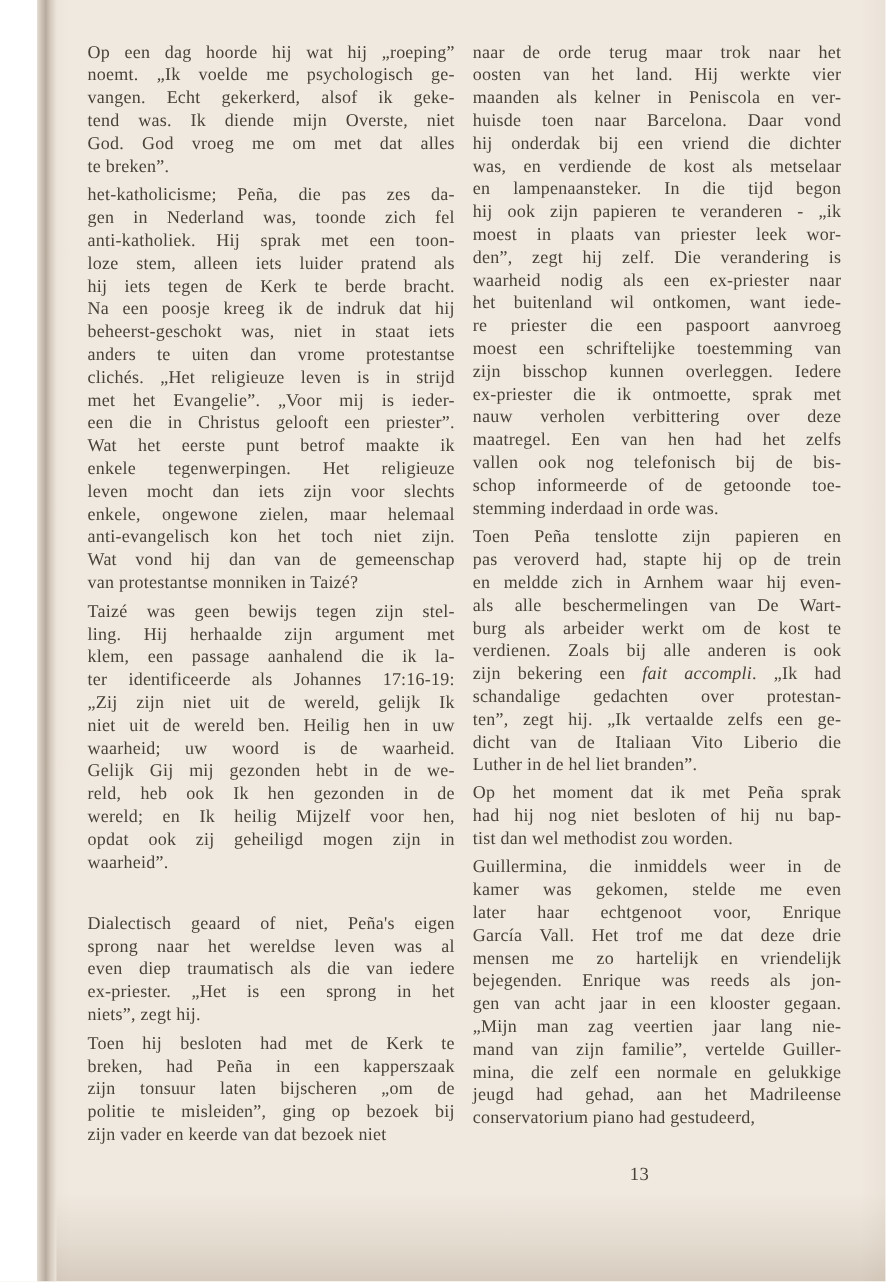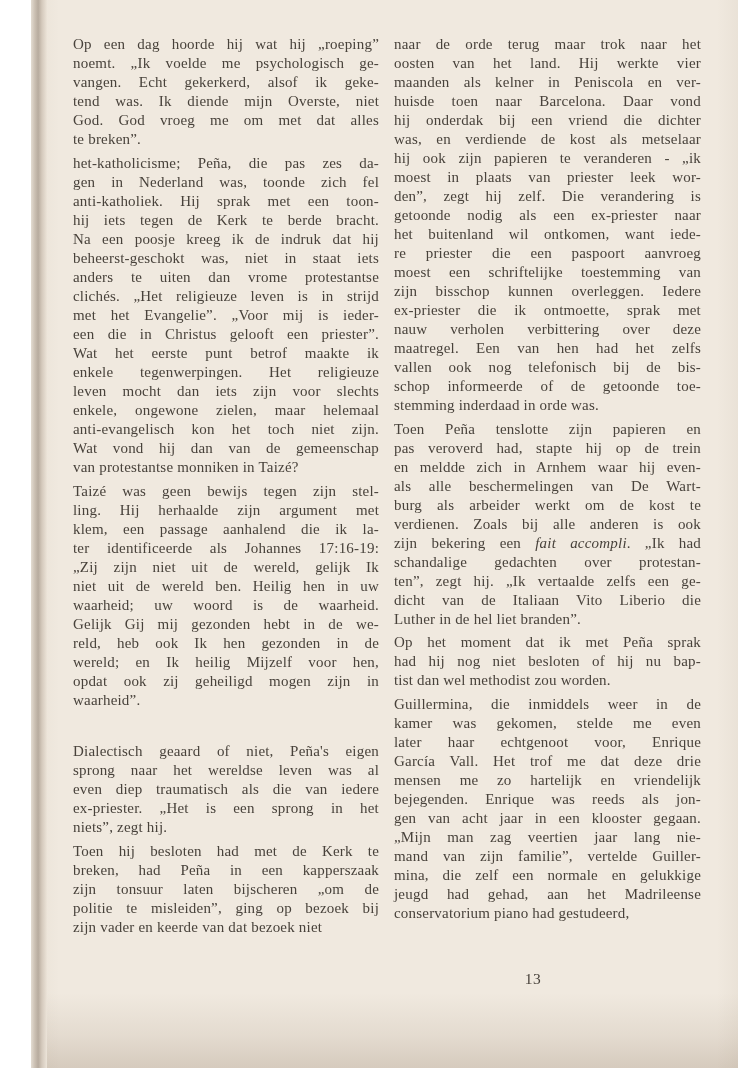--- a/index.html
+++ b/index.html
@@ -72,20 +72,21 @@
           <div class="line">noemt. „Ik voelde me psychologisch ge-</div>
           <div class="line">vangen. Echt gekerkerd, alsof ik geke-</div>
           <div class="line">tend was. Ik diende mijn Overste, niet</div>
           <div class="line">God. God vroeg me om met dat alles</div>
           <div class="line last">te breken”.</div>
         </div>
         <div class="para gap-small">
           <div class="line">het-katholicisme; Peña, die pas zes da-</div>
           <div class="line">gen in Nederland was, toonde zich fel</div>
           <div class="line">anti-katholiek. Hij sprak met een toon-</div>
+          <div class="line">loze stem, alleen iets luider pratend als</div>
           <div class="line">hij iets tegen de Kerk te berde bracht.</div>
           <div class="line">Na een poosje kreeg ik de indruk dat hij</div>
           <div class="line">beheerst-geschokt was, niet in staat iets</div>
           <div class="line">anders te uiten dan vrome protestantse</div>
           <div class="line">clichés. „Het religieuze leven is in strijd</div>
           <div class="line">met het Evangelie”. „Voor mij is ieder-</div>
           <div class="line">een die in Christus gelooft een priester”.</div>
           <div class="line">Wat het eerste punt betrof maakte ik</div>
           <div class="line">enkele tegenwerpingen. Het religieuze</div>
           <div class="line">leven mocht dan iets zijn voor slechts</div>
@@ -124,24 +125,25 @@
         </div>
       </div>
     <div class="col col-right" id="col-right">
         <div class="para gap-none">
           <div class="line">naar de orde terug maar trok naar het</div>
           <div class="line">oosten van het land. Hij werkte vier</div>
           <div class="line">maanden als kelner in Peniscola en ver-</div>
           <div class="line">huisde toen naar Barcelona. Daar vond</div>
           <div class="line">hij onderdak bij een vriend die dichter</div>
           <div class="line">was, en verdiende de kost als metselaar</div>
+          <div class="line">en lampenaansteker. In die tijd begon</div>
           <div class="line">hij ook zijn papieren te veranderen - „ik</div>
           <div class="line">moest in plaats van priester leek wor-</div>
           <div class="line">den”, zegt hij zelf. Die verandering is</div>
-          <div class="line">getoonde nodig als een ex-priester naar</div>
+          <div class="line">waarheid nodig als een ex-priester naar</div>
           <div class="line">het buitenland wil ontkomen, want iede-</div>
           <div class="line">re priester die een paspoort aanvroeg</div>
           <div class="line">moest een schriftelijke toestemming van</div>
           <div class="line">zijn bisschop kunnen overleggen. Iedere</div>
           <div class="line">ex-priester die ik ontmoette, sprak met</div>
           <div class="line">nauw verholen verbittering over deze</div>
           <div class="line">maatregel. Een van hen had het zelfs</div>
           <div class="line">vallen ook nog telefonisch bij de bis-</div>
           <div class="line">schop informeerde of de getoonde toe-</div>
           <div class="line last">stemming inderdaad in orde was.</div>

